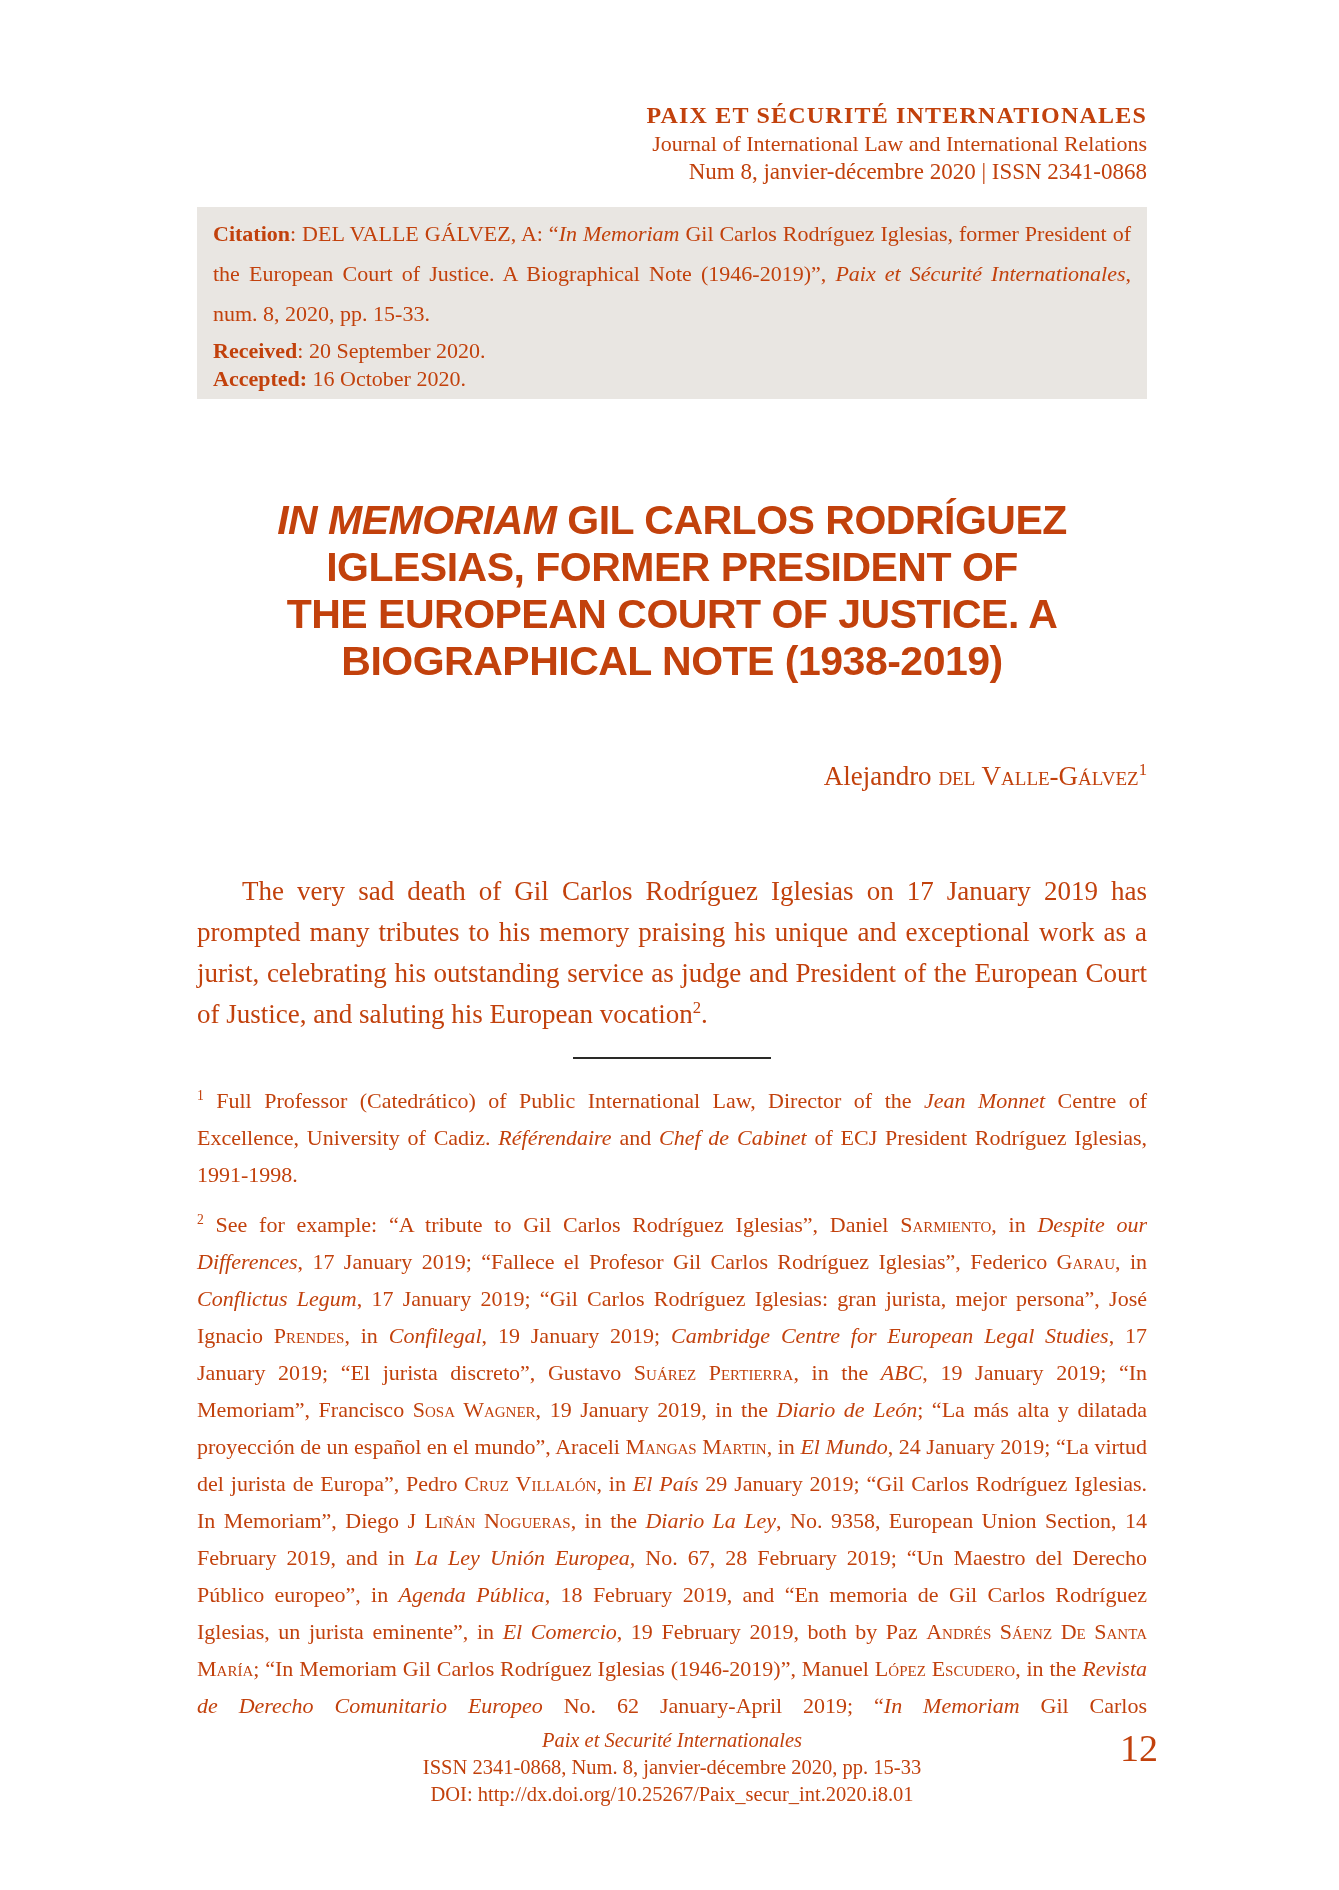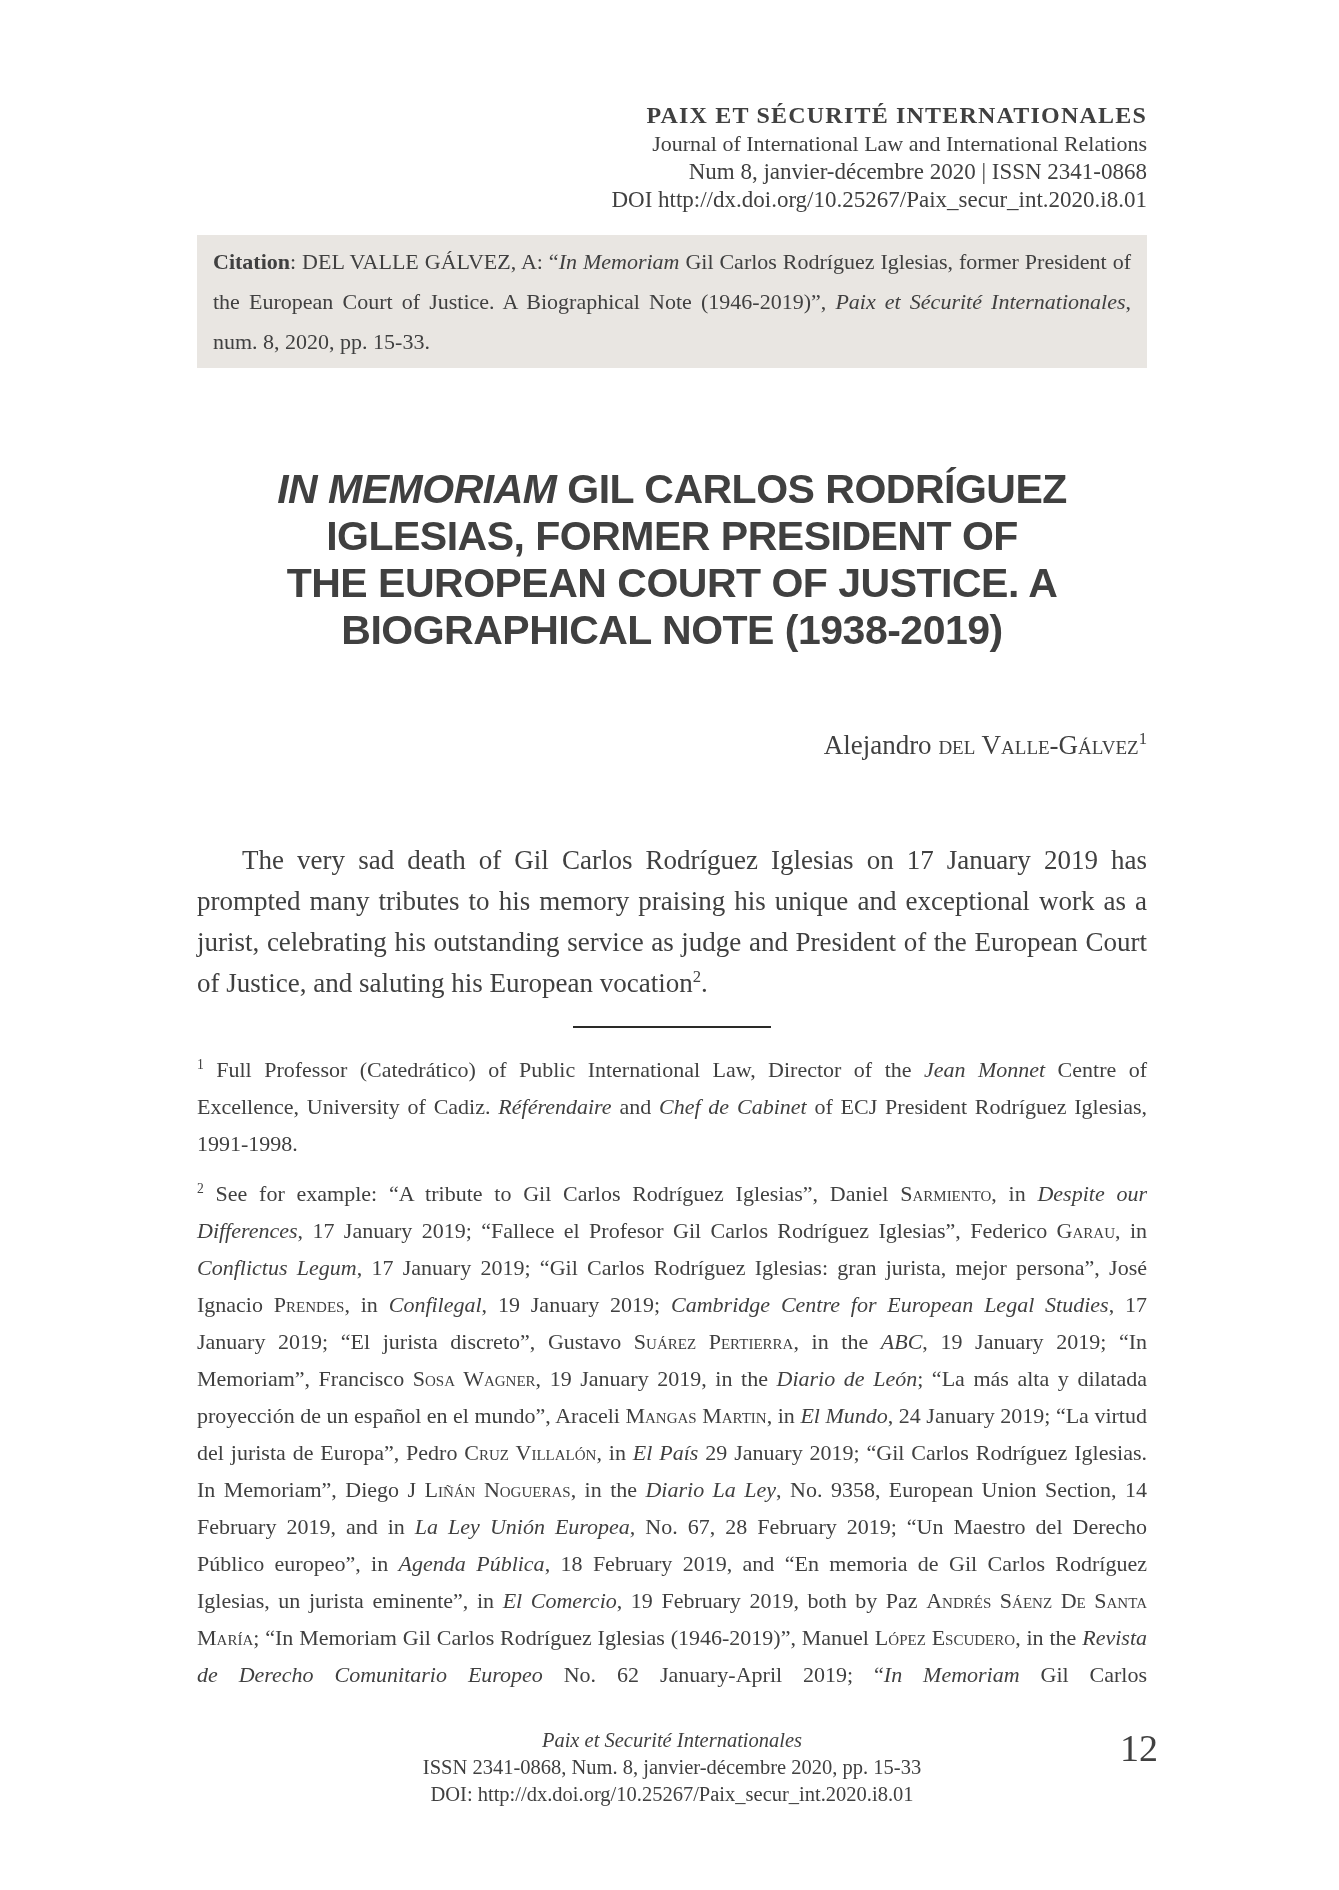--- a/index.html
+++ b/index.html
@@ -66,32 +66,35 @@
   .page-number { position: absolute; right: 181px; top: 1726px; font-size: 38px; }
   
   .seg-i   { font-style: italic; }
   .seg-b   { font-weight: bold; }
   .seg-sc  { font-variant: small-caps; }
   .seg-sup { vertical-align: super; font-size: 0.62em; line-height: 0; }
 </style>
 </head>
 <body>
 
-<div class="page" style="color: #404040; background: rgb(255, 255, 255);">
+<div class="page" style="color: #c2410c; background: rgb(255, 255, 255);">
   <div class="content">
 
     <div class="header">
       <div class="journal-title">PAIX ET SÉCURITÉ INTERNATIONALES</div>
       <div class="journal-subtitle">Journal of  International Law and International Relations</div>
       <div class="header-line">Num 8, janvier-décembre 2020 | ISSN 2341-0868</div>
-      <div class="header-line">DOI http://dx.doi.org/10.25267/Paix_secur_int.2020.i8.01</div>
     </div>
 
     <div class="citation-box" style="background: rgb(233, 230, 226);">
       <div class="citation-text"><span class="seg-b">Citation</span><span class="seg-p">: DEL VALLE GÁLVEZ, A: “</span><span class="seg-i">In Memoriam</span><span class="seg-p"> Gil Carlos Rodríguez Iglesias, former President of the European Court of Justice. A Biographical Note (1946-2019)”, </span><span class="seg-i">Paix et Sécurité Internationales</span><span class="seg-p">, num. 8, 2020, pp. 15-33.</span></div>
+      <div class="meta-lines">
+        <div><span class="seg-b">Received</span><span class="seg-p">: 20 September 2020.</span></div>
+        <div><span class="seg-b">Accepted:</span><span class="seg-p"> 16 October 2020.</span></div>
+      </div>
     </div>
 
     <h1 class="article-title" style="margin:98px 0 0 0;"><span class="seg-i">IN MEMORIAM</span><span class="seg-p"> GIL CARLOS RODRÍGUEZ
 IGLESIAS, FORMER PRESIDENT OF
 THE EUROPEAN COURT OF JUSTICE. A
 BIOGRAPHICAL NOTE (1938-2019)</span></h1>
 
     <div class="author"><span class="seg-p">Alejandro </span><span class="seg-sc">del Valle-Gálvez</span><span class="seg-sup">1</span></div>
 
     <p class="lead-para" style="margin-bottom:0;"><span class="seg-p">The very sad death of Gil Carlos Rodríguez Iglesias on 17 January 2019 has prompted many tributes to his memory praising his unique and exceptional work as a jurist, celebrating his outstanding service as judge and President of the European Court of Justice, and saluting his European vocation</span><span class="seg-sup">2</span><span class="seg-p">.</span></p>

